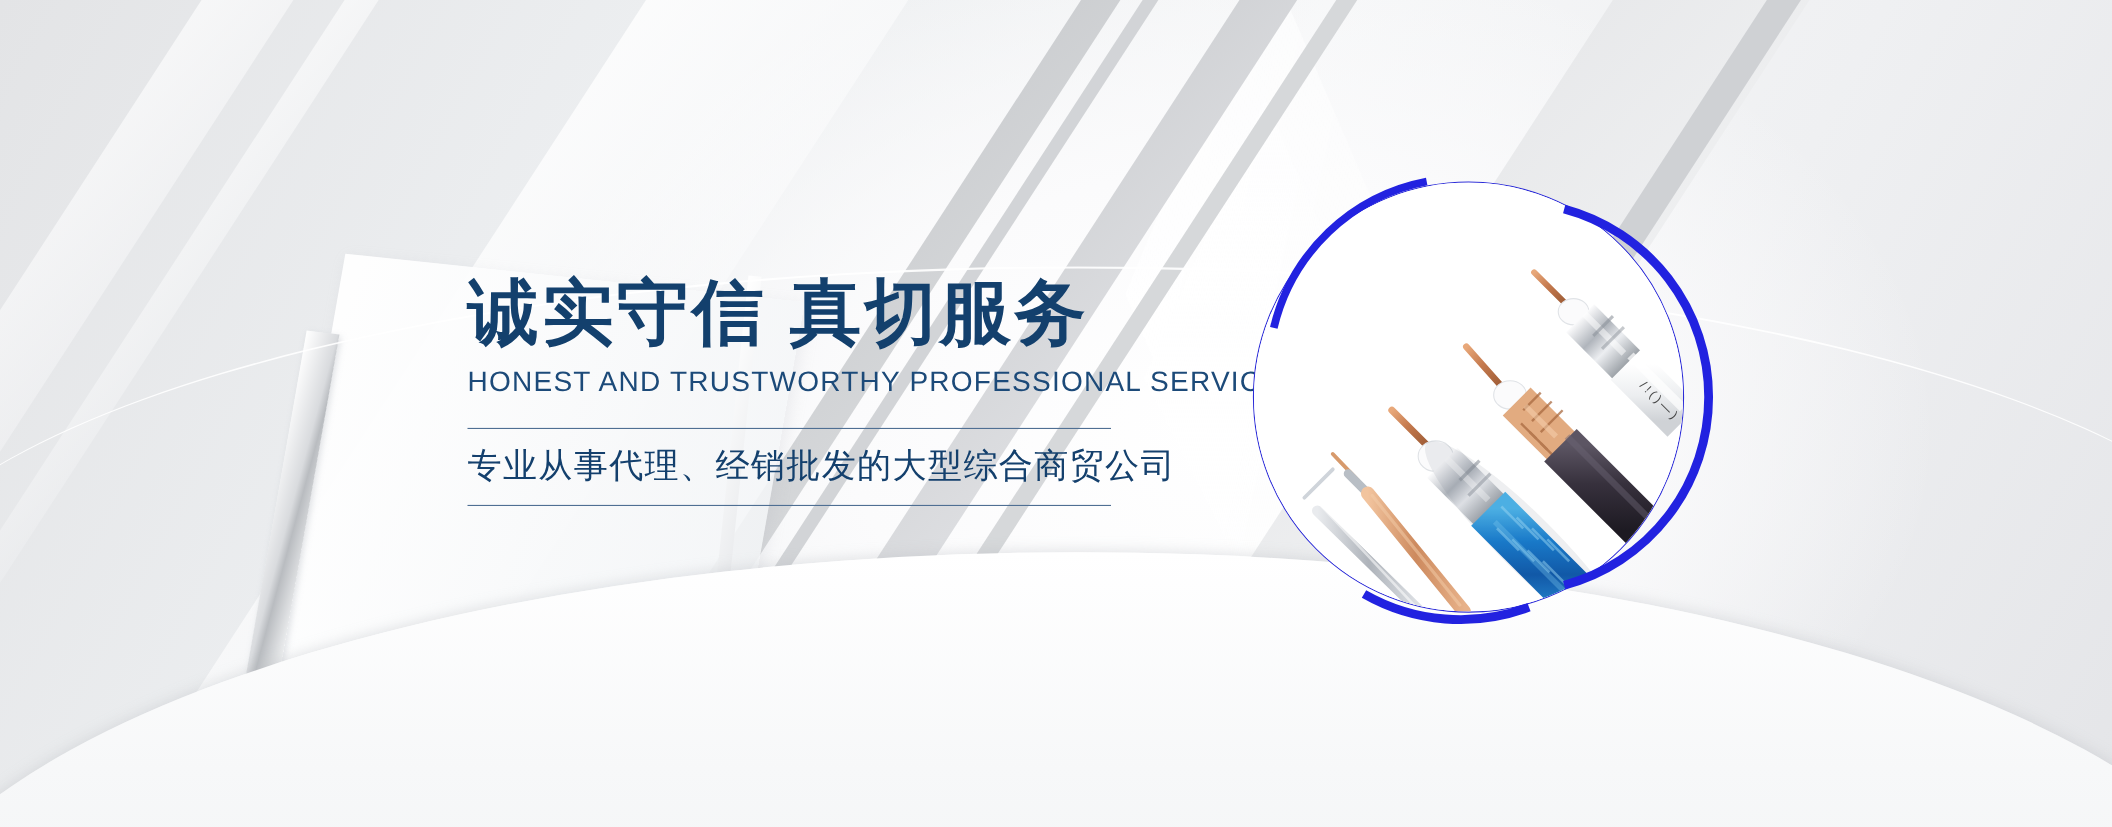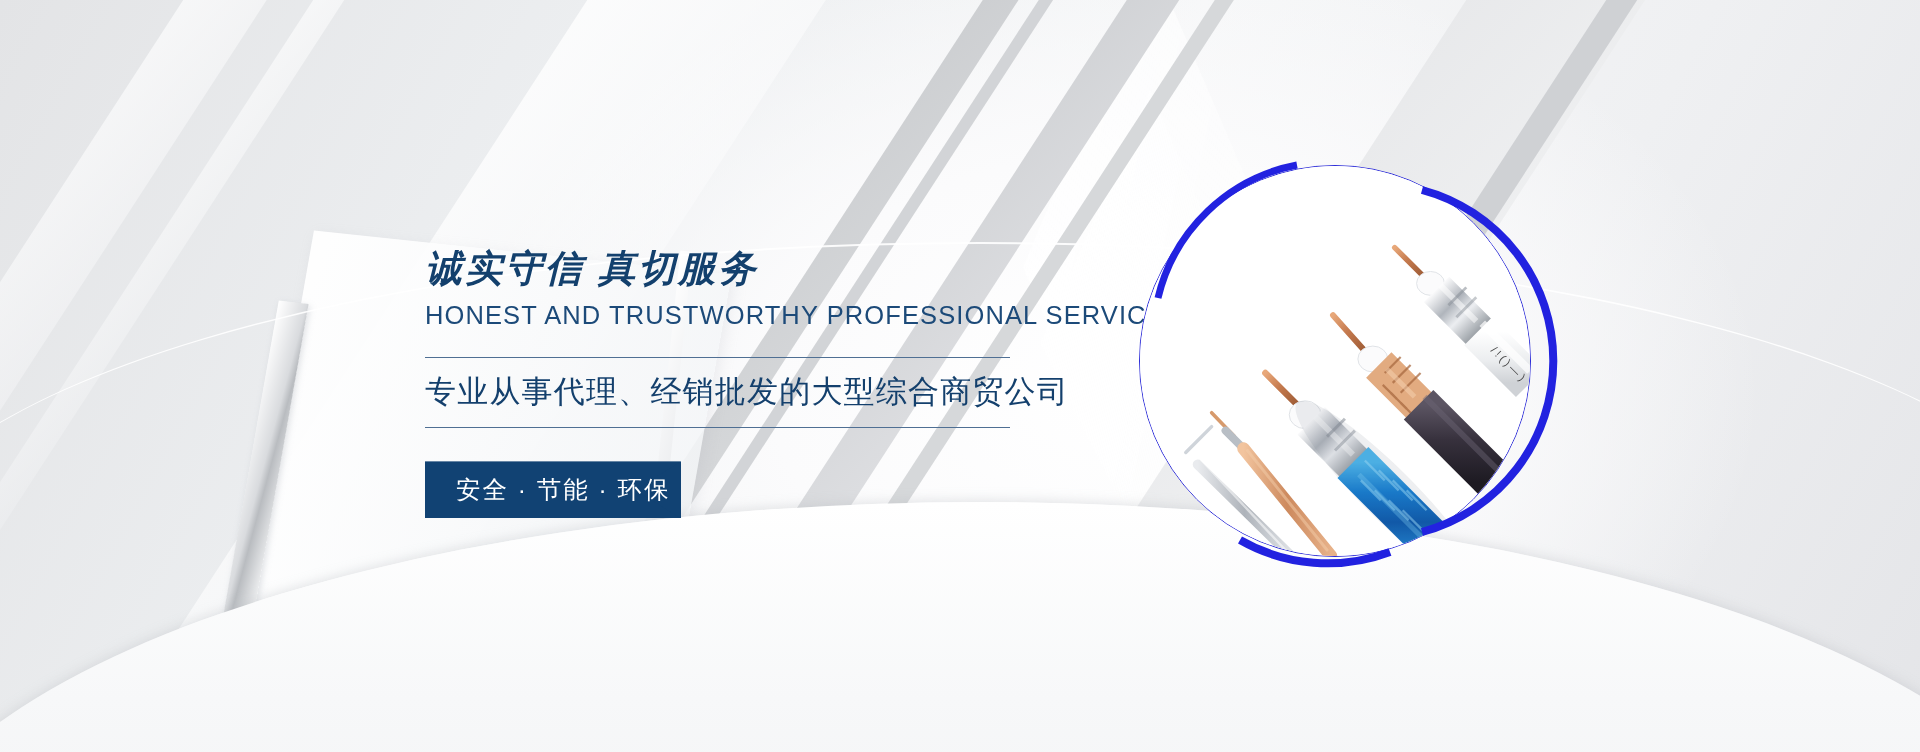--- a/index.html
+++ b/index.html
@@ -155,26 +155,25 @@
 
   
   .content {
     position:absolute;
     left:425px; top:248px;
     width:700px;
   }
 
   .headline {
     color:#13406d;
-    font-size:37px;
+    font-size:65px;
     font-weight:bold;
     letter-spacing:3px;
     line-height:1.12;
     white-space:nowrap;
-    font-style:italic;
   }
 
   .subtitle-en {
     margin-top:12px;
     color:#1c4a79;
     font-size:25.5px;
     font-weight:500;
     letter-spacing:1.1px;
     white-space:nowrap;
   }
@@ -271,24 +270,20 @@
   <div class="content">
 
     <div class="headline">诚实守信 真切服务</div>
 
     <div class="subtitle-en">HONEST AND TRUSTWORTHY PROFESSIONAL SERVICES</div>
 
     <div class="tagline-wrap">
       <div class="tagline-cn">专业从事代理、经销批发的大型综合商贸公司</div>
     </div>
 
-    <div class="ribbon">
-      <div class="ribbon-shape"></div>
-      <div class="ribbon-text">安全 · 节能 · 环保</div>
-    </div>
 
   </div>
 
   <div class="medallion">
 
     <div class="circle-photo">
       <svg class="photo-svg" viewBox="0 0 392 392">
         <defs>
           <linearGradient id="copper" x1="0" y1="0" x2="1" y2="1">
             <stop offset="0%" stop-color="#e8a87a"></stop>

